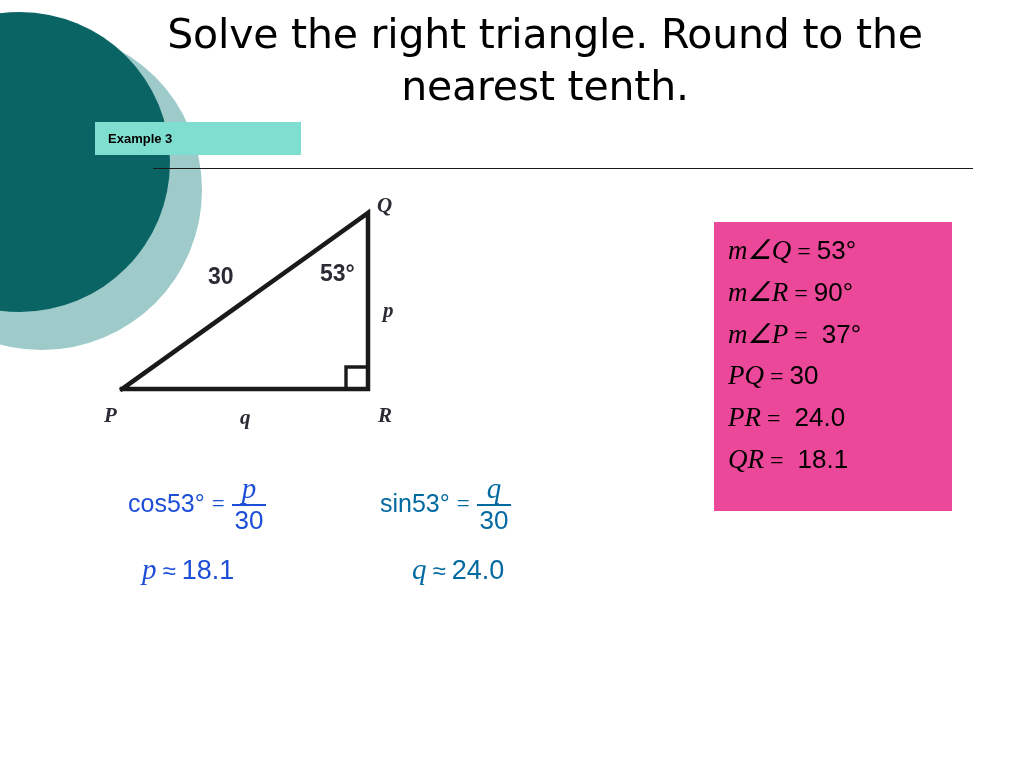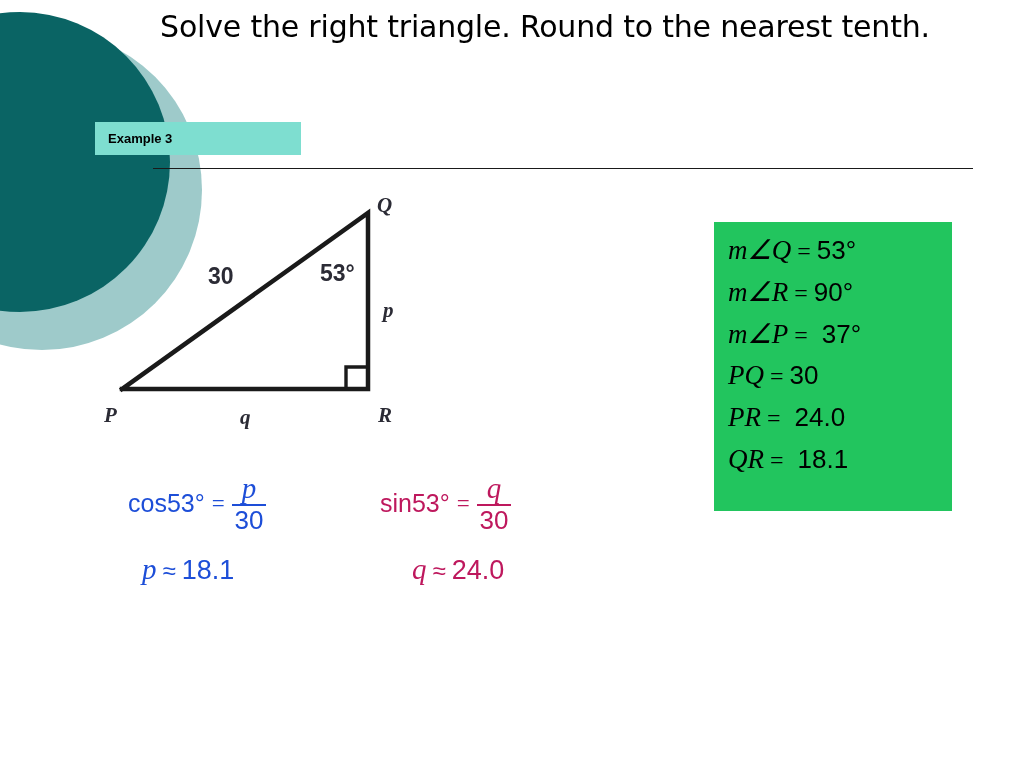--- a/index.html
+++ b/index.html
@@ -38,21 +38,21 @@
     background: #0a6464;
   }
 
   
   .title {
     position: absolute;
     left: 150px;
     top: 8px;
     width: 790px;
     text-align: center;
-    font-size: 30px;
+    font-size: 41px;
     line-height: 1.27;
     color: #000000;
     font-family: "DejaVu Sans", sans-serif;
     font-weight: 400;
     letter-spacing: -0.2px;
   }
 
   
   .badge {
     position: absolute;
@@ -106,21 +106,21 @@
     font-size: 23px;
   }
 
   
   .answer-box {
     position: absolute;
     left: 714px;
     top: 222px;
     width: 238px;
     height: 289px;
-    background: #22c55e;
+    background: #ec4899;
     padding: 12px 0 0 14px;
     box-sizing: border-box;
   }
   .answer-line {
     height: 42px;
     display: flex;
     align-items: baseline;
     color: #000000;
     white-space: pre;
   }
@@ -138,21 +138,21 @@
     font-family: "Liberation Sans", sans-serif;
     font-size: 26px;
   }
 
   
   .work {
     position: absolute;
     font-family: "Liberation Sans", sans-serif;
   }
   .work-pink { color: #1d4ed8; }
-  .work-blue { color: #be185d; }
+  .work-blue { color: #0369a1; }
 
   .eqn {
     display: flex;
     align-items: center;
     font-size: 25px;
     white-space: pre;
   }
   .eqn .fn { font-family: "Liberation Sans", sans-serif; }
   .eqn .eqsign {
     padding: 0 7px;

